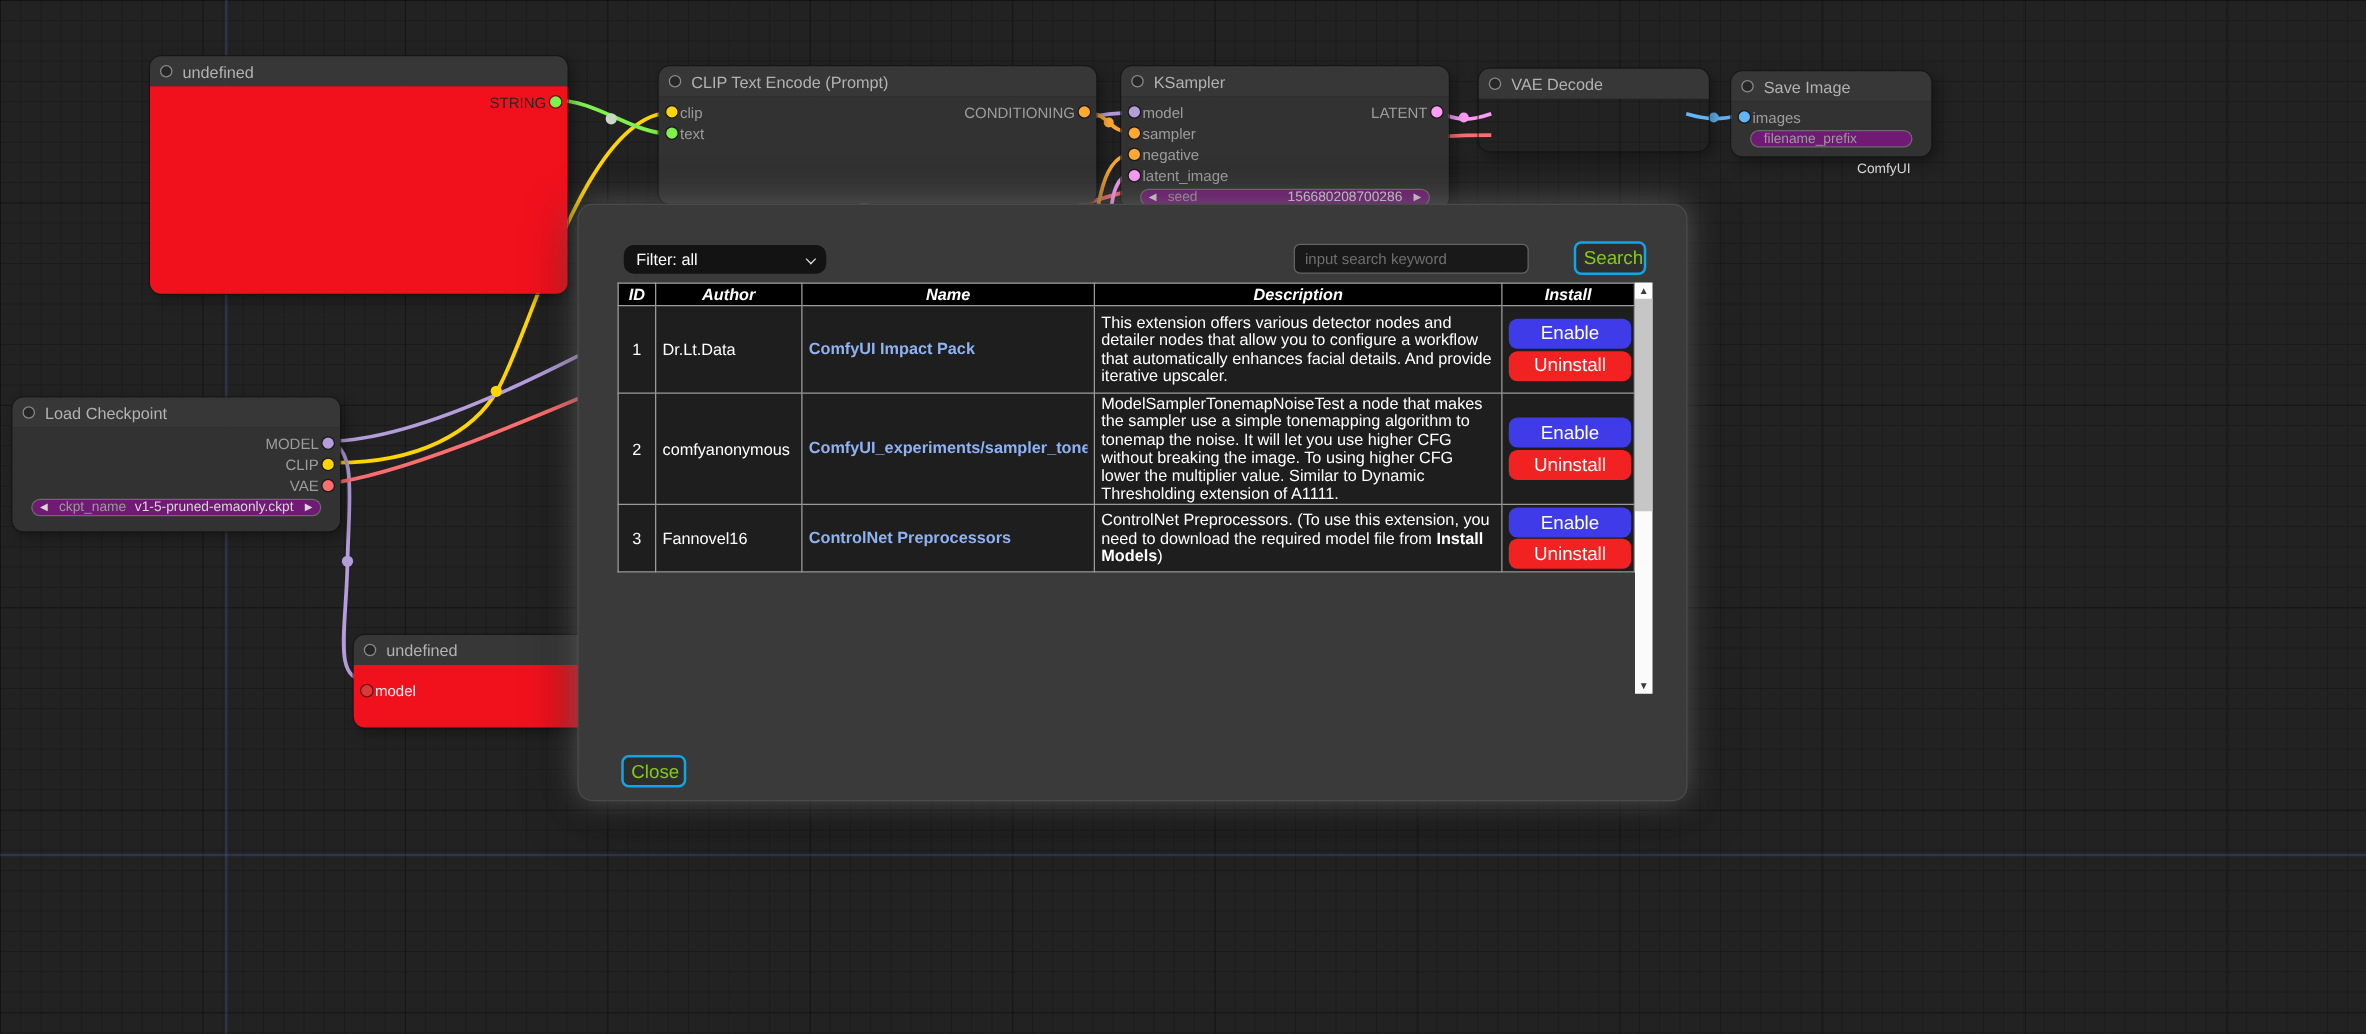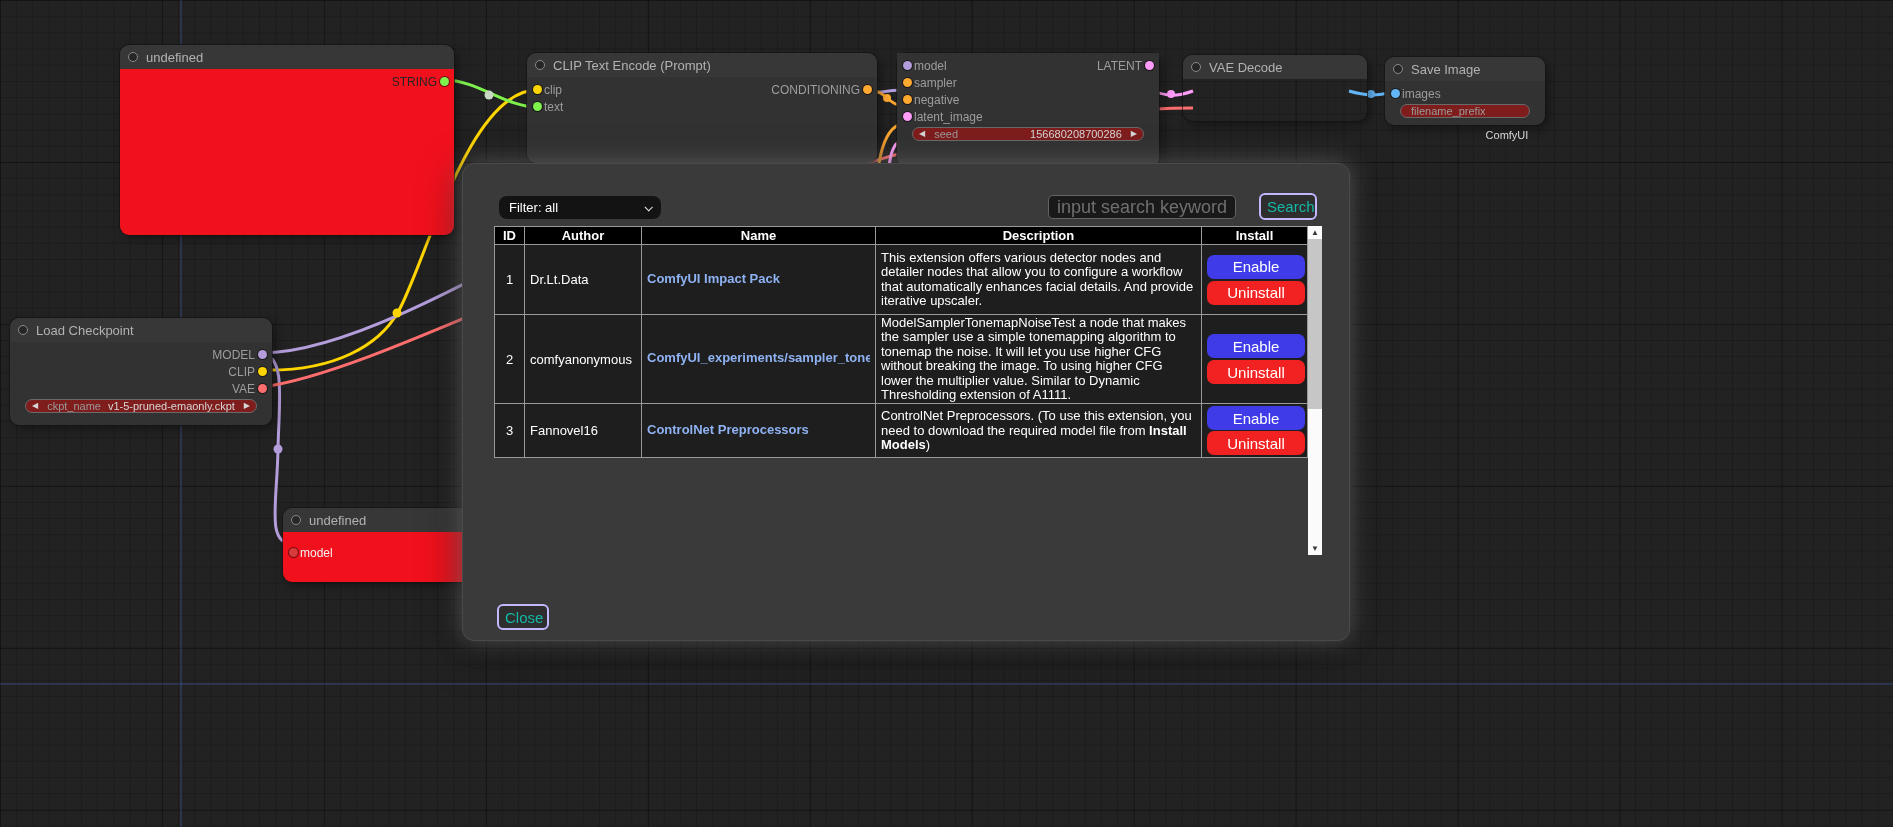--- a/index.html
+++ b/index.html
@@ -36,21 +36,21 @@
   .node.red .node-body { background:#f1111d; }
   .slot-row { height:17px; display:flex; align-items:center; padding:0 17px; position:relative; font-size:12px; color:#9d9d9d; }
   .slot-row .spacer { flex:1; }
   .slot-row.out-only { justify-content:flex-end; }
   .dot { width:9px; height:9px; border-radius:50%; position:absolute; top:4px; box-shadow:0 0 0 1px rgba(0,0,0,0.5); }
   .dot.in  { left:5.5px; }
   .dot.out { right:5.5px; }
   .lbl-dark  { color:#262626; }
   .lbl-white { color:#f2f2f2; }
   .widget {
-    height:14px; margin:2px 15px 0 15px; background:#7f1d1d; border:1px solid #6a6a6a; border-radius:8px;
+    height:14px; margin:2px 15px 0 15px; background:#701a75; border:1px solid #6a6a6a; border-radius:8px;
     display:flex; align-items:center; padding:0 6px; font-size:11px; color:#cdcdcd;
   }
   .widget .arrow { font-size:8px; color:#d6d6d6; line-height:1; }
   .widget .w-label { color:#9a9a9a; margin-left:9px; white-space:nowrap; }
   .widget .w-value { margin-left:auto; margin-right:9px; color:#d6d6d6; white-space:nowrap; }
   .widget.no-arrows .w-label { margin-left:4px; }
   .widget.no-arrows .w-value { margin-right:4px;margin-top:48px; }
 
   
   .modal {
@@ -58,36 +58,36 @@
     background:#3a3a3a; border-radius:12px; border:1px solid #4a4a4a;
     box-shadow:0 0 26px rgba(165,165,165,0.45), 0 10px 40px rgba(0,0,0,0.55);
   }
   .filter-select {
     position:absolute; left:36px; top:32px; width:162px; height:23px;
     background:#131313; border-radius:8px; color:#ffffff; font-size:13px;
     display:flex; align-items:center; justify-content:space-between; padding:0 10px; cursor:pointer;
   }
   .caret { width:6px; height:6px; border-right:1.7px solid #e2e2e2; border-bottom:1.7px solid #e2e2e2; transform:rotate(45deg) translateY(-1px); }
   .search-input {
-    position:absolute; left:585px; top:31px; width:188px; height:24px;
+    position:absolute; left:572px; top:31px; width:188px; height:24px;
     background:#191919; border:1px solid #646464; border-radius:5px;
-    color:#cccccc; font-size:18px; padding:0 8px; font-family:inherit; outline:none;
+    color:#cccccc; font-size:12px; padding:0 8px; font-family:inherit; outline:none;
   }
   .search-input::placeholder { color:#6f6f6f; }
   .btn {
-    background:#2e2e2e; border:2px solid #c4b5fd; border-radius:6px;
-    color:#14b8a6; font-size:15px; font-family:inherit; cursor:pointer;
+    background:#2e2e2e; border:2px solid #0ea5e9; border-radius:6px;
+    color:#84cc16; font-size:15px; font-family:inherit; cursor:pointer;
   }
   .search-btn { position:absolute; left:796px; top:29px; width:58px; height:27px; }
   .close-btn  { position:absolute; left:34px;  top:440px; width:52px; height:26px; }
 
   .ext-table { position:absolute; left:31px; top:62px; width:813px; border-collapse:collapse; table-layout:fixed; color:#ffffff; }
   .ext-table th {
     background:#000000; border:1px solid #9a9a9a; height:18px;
-    font-size:13px; font-weight:bold; padding:0; text-align:center;
+    font-size:13px; font-weight:bold; padding:0; text-align:center;font-style:italic;
   }
   .ext-table td { background:#1e1e1e; border:1px solid #9a9a9a; padding:1px 5px; vertical-align:middle; font-size:13px; }
   .id-cell { text-align:center; }
   .desc-cell { font-size:12.5px; line-height:14.4px; vertical-align:top; padding-top:2px; }
   .name-link { color:#8fb2f3; font-weight:bold; text-decoration:none; white-space:nowrap; display:inline-block; max-width:100%; overflow:hidden; }
   .install-cell { text-align:center; padding:1px 3px; }
   .cell-btn {
     display:block; margin:2px auto; width:98px; height:24px; border:none; border-radius:7px;
     color:#ffffff; font-size:15px; font-family:Liberation Sans, sans-serif; cursor:pointer;
   }
@@ -152,20 +152,24 @@
       <span class="dot out" style="background:#ffa931"></span>
     </div>
     <div class="slot-row">
       <span class="dot in" style="background:#7ef14c"></span>
       <span>text</span>
     </div>
   </div>
 </div>
 
 <div class="node" style="left:897px;top:53px;width:262px;height:114px">
+  <div class="node-header">
+    <span class="header-dot"></span>
+    <span class="node-title">KSampler</span>
+  </div>
   <div class="node-body">
     <div class="slot-row">
       <span class="dot in" style="background:#b39ddb"></span>
       <span>model</span>
       <span class="spacer"></span>
       <span>LATENT</span>
       <span class="dot out" style="background:#ff9cf9"></span>
     </div>
     <div class="slot-row">
       <span class="dot in" style="background:#ffa931"></span>

